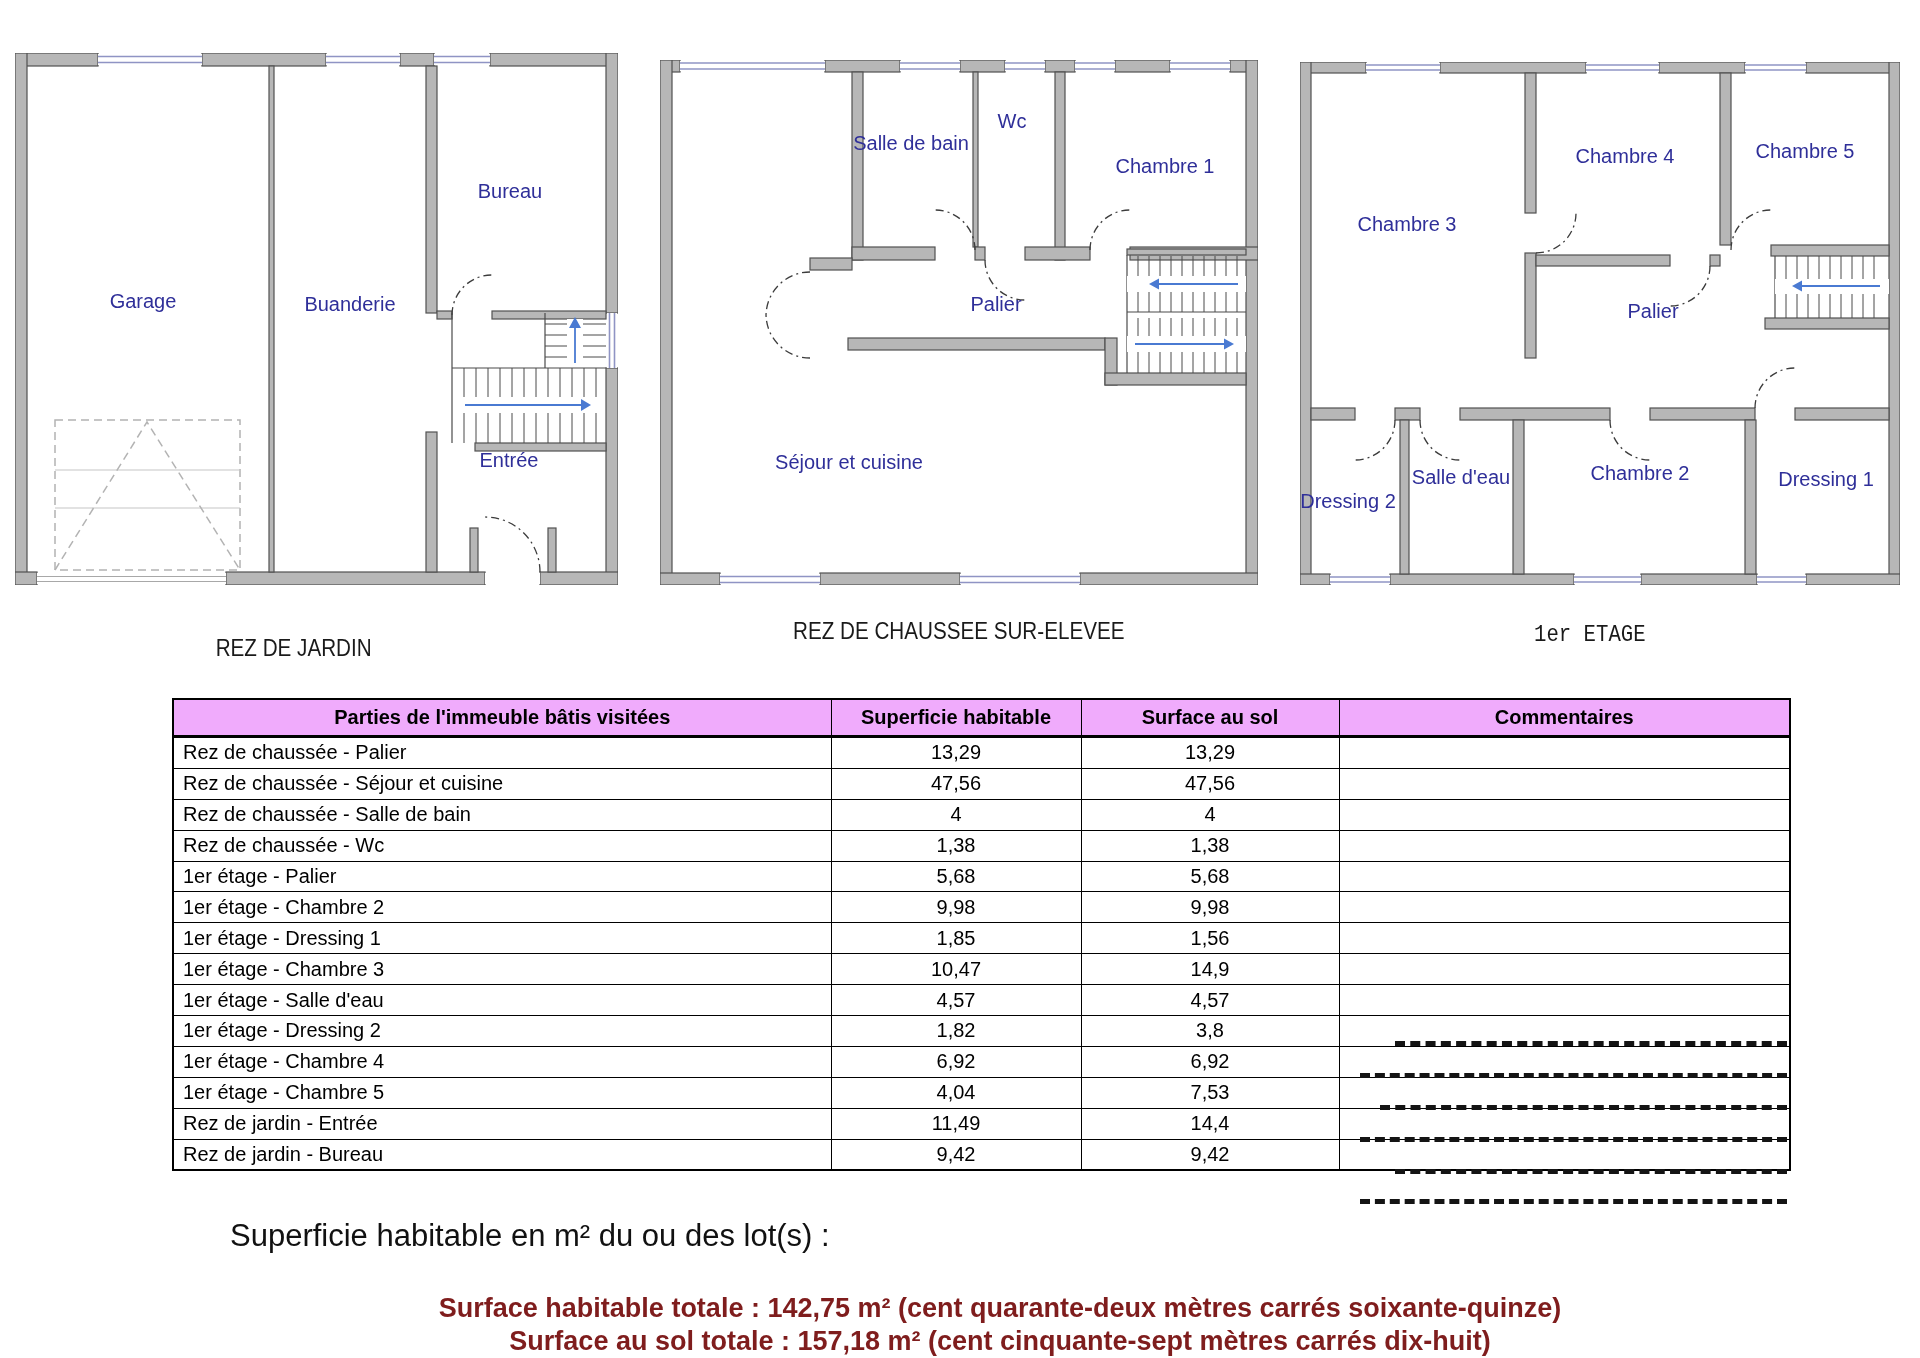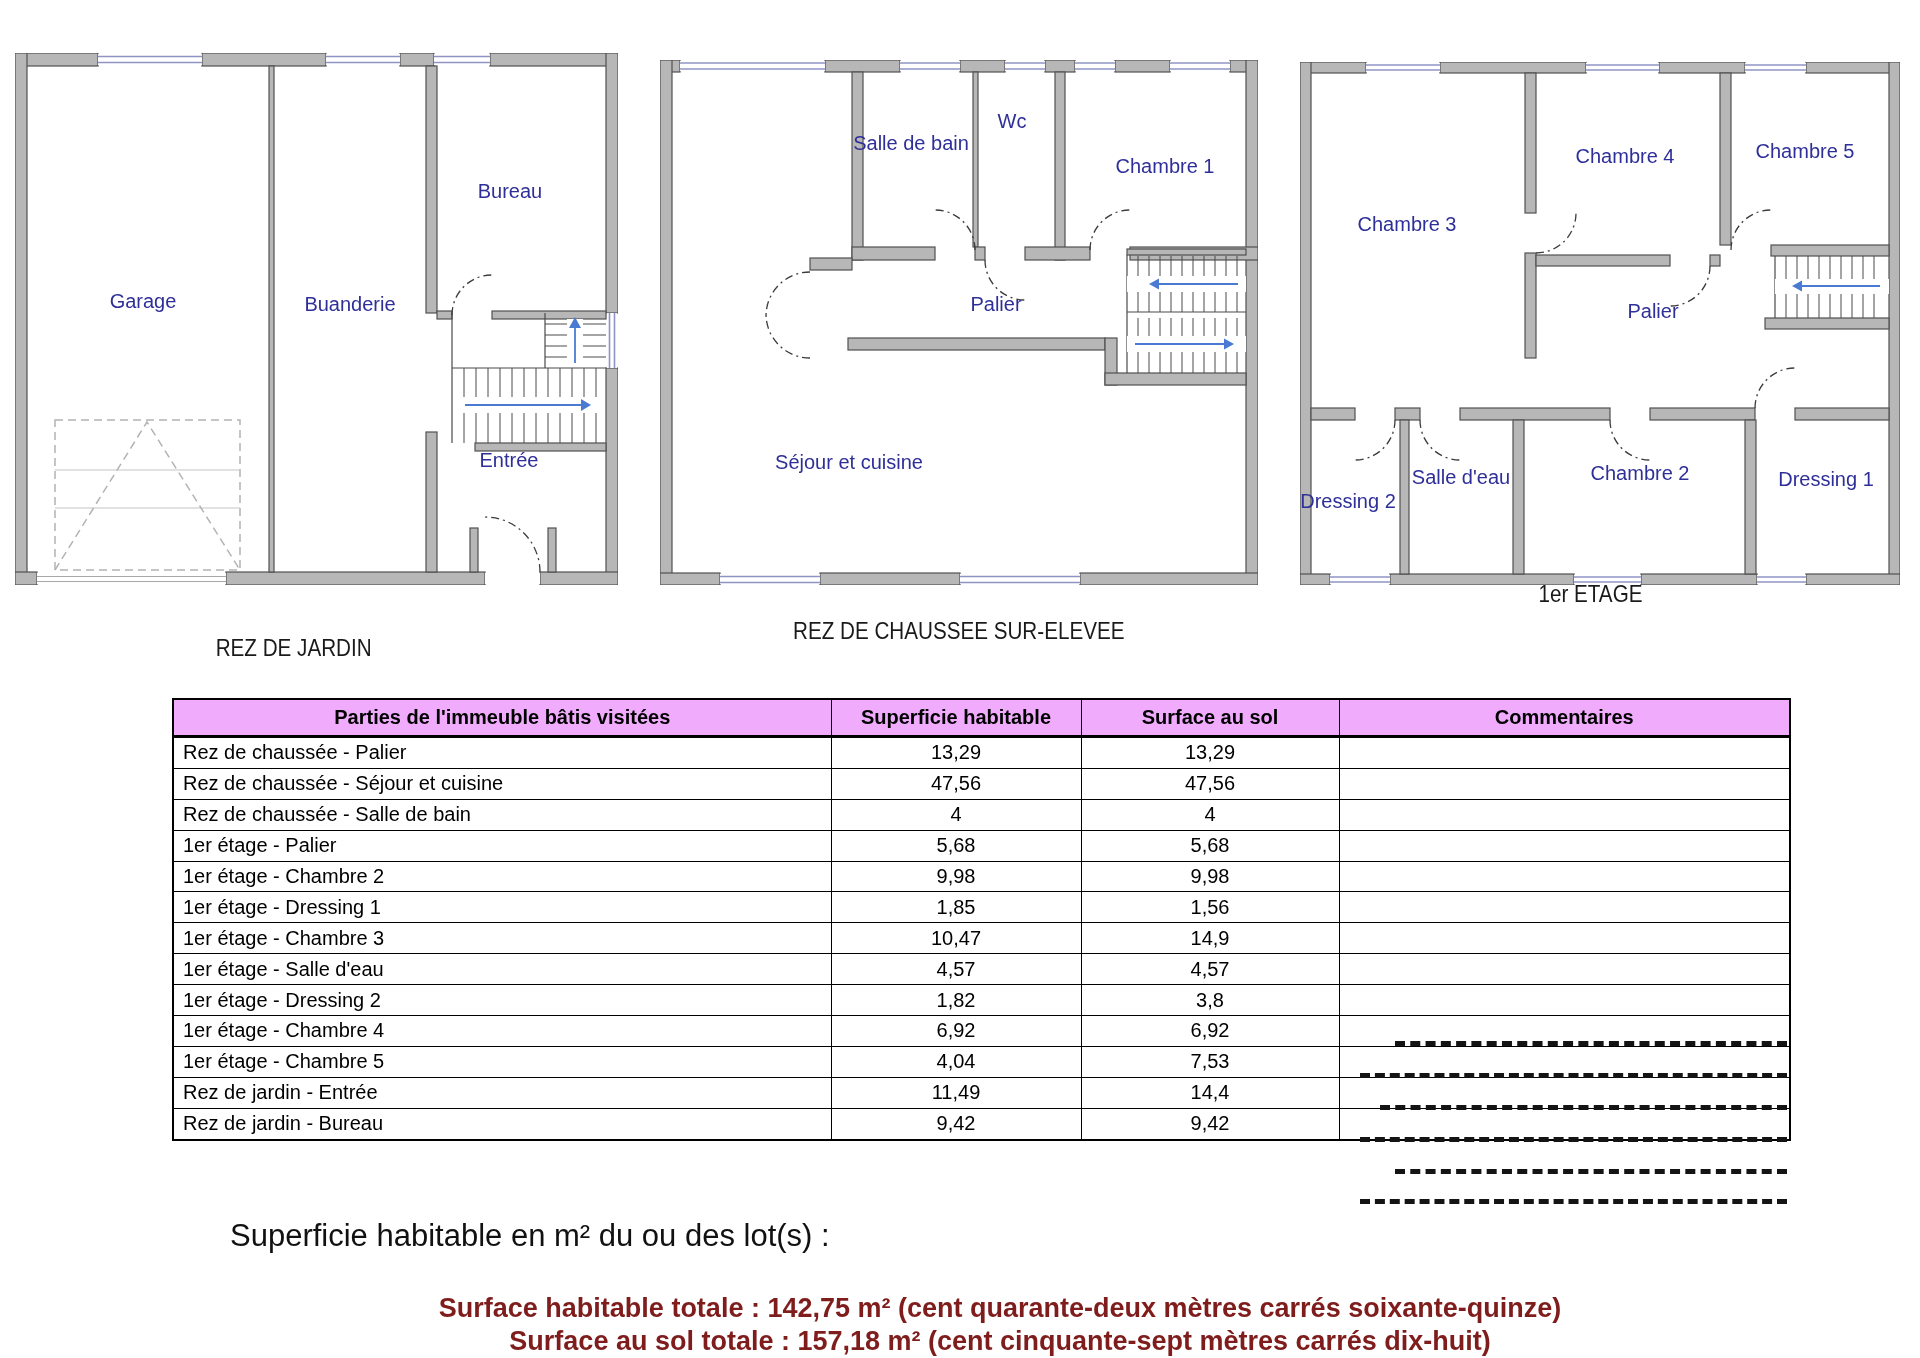--- a/index.html
+++ b/index.html
@@ -307,21 +307,21 @@
     <text class="room-label" x="340" y="418">Chambre 2</text>
     <text class="room-label" x="526" y="424">Dressing 1</text>
   </svg>
 
   <div class="caption" style="left:94px;top:614px;width:400px;margin-top:20px;">
     <span>REZ DE JARDIN</span>
   </div>
   <div class="caption" style="left:609px;top:617px;width:700px;">
     <span>REZ DE CHAUSSEE SUR-ELEVEE</span>
   </div>
-  <div class="caption" style="left:1400px;top:580px;width:380px;">
+  <div class="caption" style="left:1400px;top:621px;width:380px;font-family:Liberation Mono, monospace;">
     <span>1er ETAGE</span>
   </div>
 
   <table class="surface-table">
     <colgroup>
       <col class="w-part">
         <col class="w-sup">
         <col class="w-sol">
         <col class="w-com">
     </colgroup>
@@ -348,20 +348,26 @@
       <td class="col-comment"></td>
     </tr>
 
     <tr>
       <td class="col-part">Rez de chaussée - Salle de bain</td>
       <td class="col-num">4</td>
       <td class="col-num">4</td>
       <td class="col-comment"></td>
     </tr>
 
+    <tr>
+      <td class="col-part">Rez de chaussée - Wc</td>
+      <td class="col-num">1,38</td>
+      <td class="col-num">1,38</td>
+      <td class="col-comment"></td>
+    </tr>
 
 
     <tr>
       <td class="col-part">1er étage - Palier</td>
       <td class="col-num">5,68</td>
       <td class="col-num">5,68</td>
       <td class="col-comment"></td>
     </tr>
 
     <tr>

